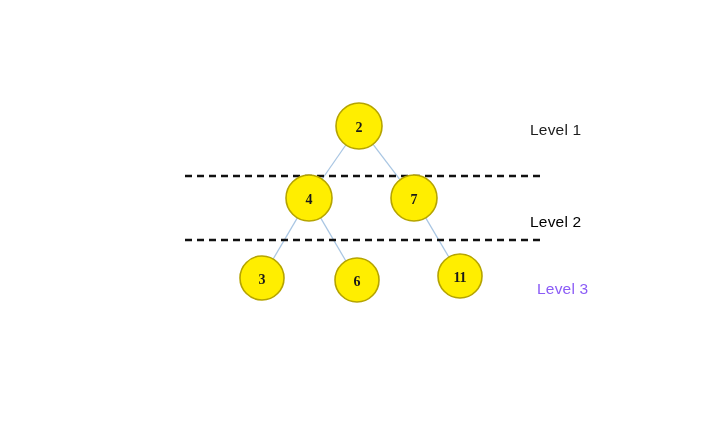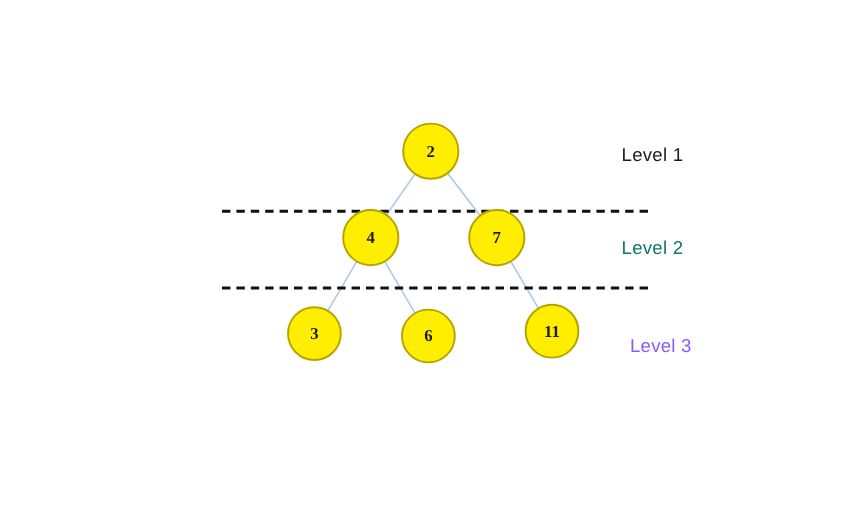--- a/index.html
+++ b/index.html
@@ -48,20 +48,21 @@
     stroke-dasharray: 7 5;
     stroke-linecap: butt;
   }
   .level-label {
     position: absolute;
     font-family: "Liberation Sans", sans-serif;
     font-size: 15.5px;
     color: #1c1c1c;
     letter-spacing: 0.2px;
     white-space: nowrap;
+    margin-left: 12px;
   }
 </style>
 </head>
 <body>
 
 <div id="canvas">
 
   <svg id="tree-svg" viewBox="0 0 720 436">
     <g id="edges-group">
         <line x1="347.02" y1="143.25" x2="320.98" y2="180.75" class="edge-line" stroke="#a9c6e3"></line>
@@ -97,17 +98,17 @@
         </g>
         <g>
           <circle cx="460" cy="276" r="22" class="node-circle" fill="#ffee00" stroke="#b5a400"></circle>
           <text x="460" y="277" class="node-label" fill="#1a1a1a">11</text>
         </g>
       </g>
   </svg>
 
   <div id="level-labels">
       <div class="level-label" style="left: 518px; top: 121px; color: rgb(28, 28, 28);">Level 1</div>
-      <div class="level-label" style="left: 518px; top: 199px; color: #0f766e;">Level 2</div>
+      <div class="level-label" style="left: 518px; top: 213px; color: #000000;">Level 2</div>
       <div class="level-label" style="left: 525px; top: 280px; color: #8b5cf6;">Level 3</div>
     </div>
 
 </div>
 
 </body></html>

